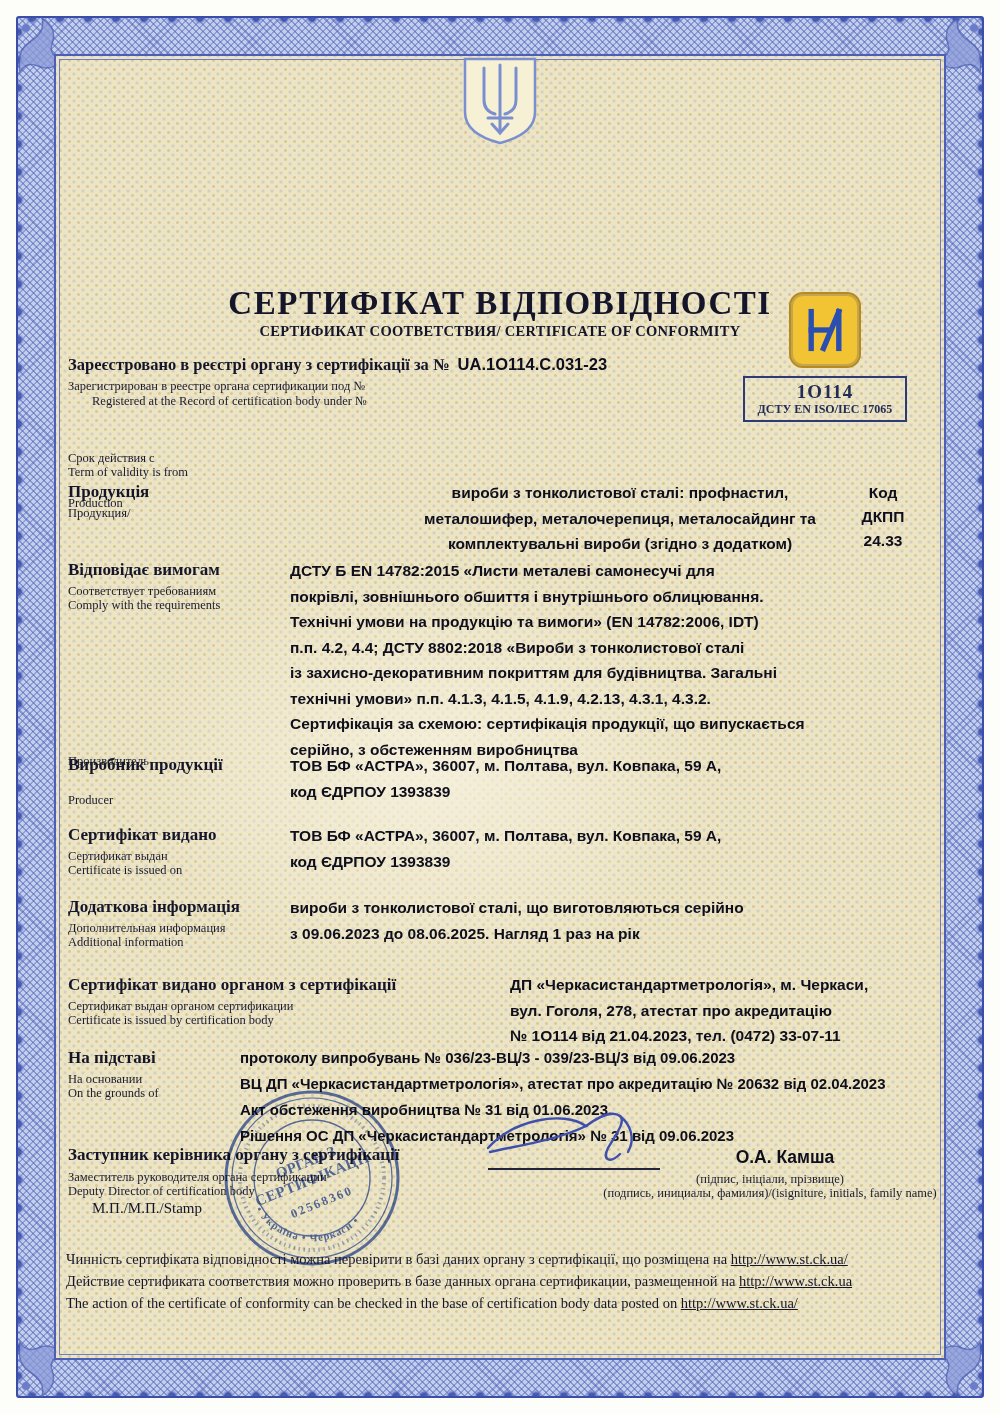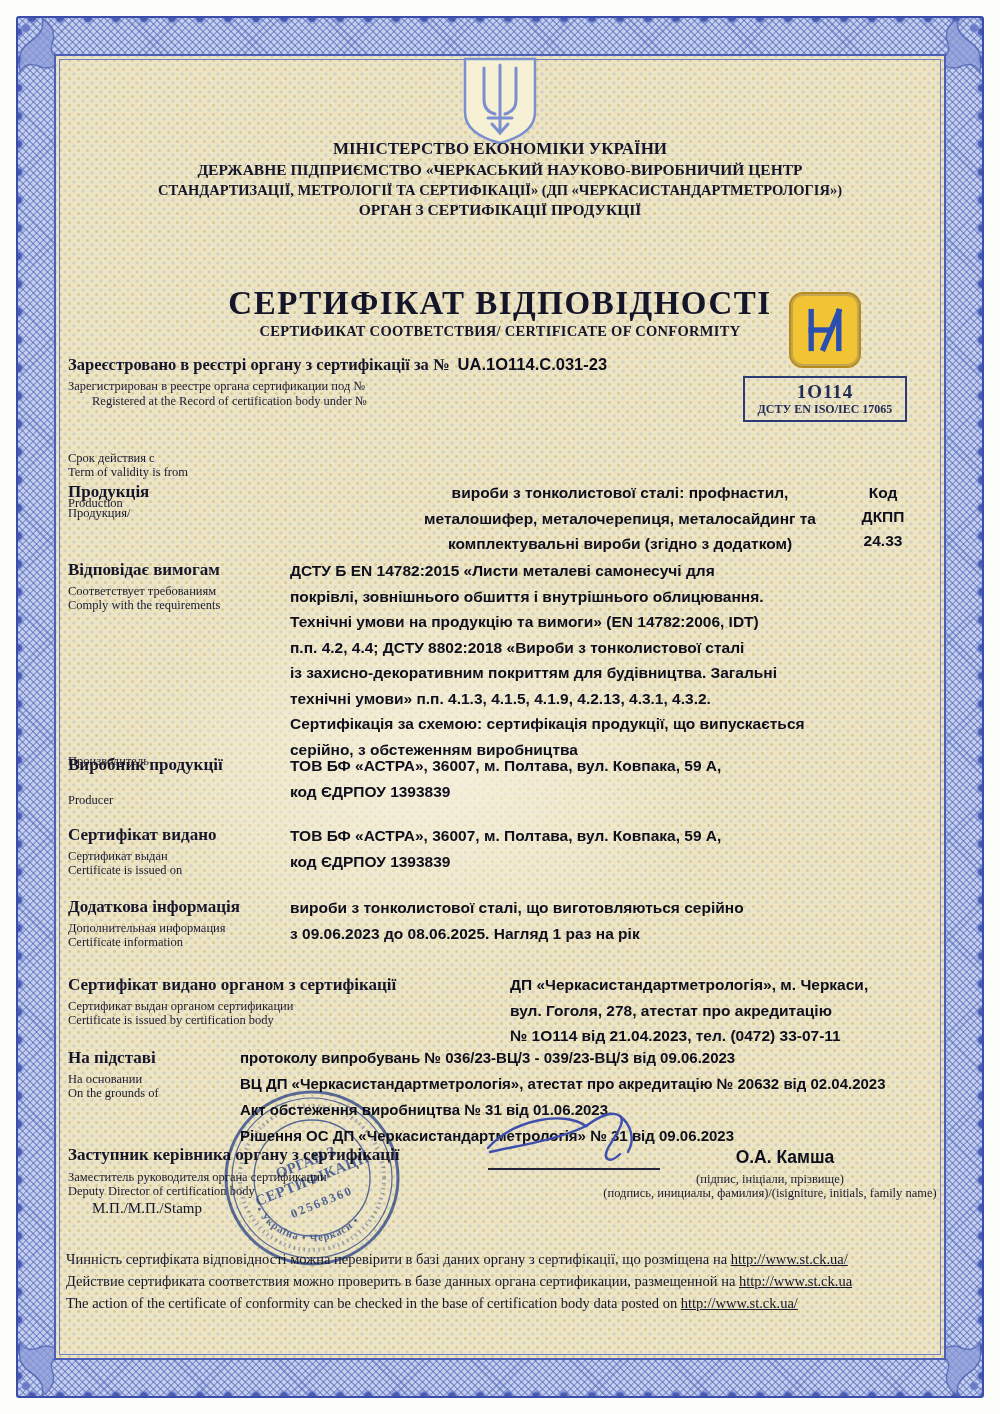--- a/index.html
+++ b/index.html
@@ -124,26 +124,20 @@
     <path d="M41 3 H6 V56 Q6 78 41 87 Q76 78 76 56 V3 Z" fill="#f6f0d4" stroke="#7b8fd0" stroke-width="2.5"></path>
     <g stroke="#7b8fd0" stroke-width="3" fill="none" stroke-linecap="round">
       <path d="M25 12 V44 Q25 55 36 58"></path>
       <path d="M57 12 V44 Q57 55 46 58"></path>
       <path d="M41 9 V62"></path>
       <path d="M29 62 H53"></path>
       <path d="M41 62 V76 M33 68 L41 77 L49 68"></path>
     </g>
   </svg>
 
-  <div class="abs header-block center serif-b">
-    <div class="h-l1">МІНІСТЕРСТВО ЕКОНОМІКИ УКРАЇНИ</div>
-    <div class="h-l2">ДЕРЖАВНЕ ПІДПРИЄМСТВО «ЧЕРКАСЬКИЙ НАУКОВО-ВИРОБНИЧИЙ ЦЕНТР</div>
-    <div class="h-l3">СТАНДАРТИЗАЦІЇ, МЕТРОЛОГІЇ ТА СЕРТИФІКАЦІЇ» (ДП «ЧЕРКАСИСТАНДАРТМЕТРОЛОГІЯ»)</div>
-    <div class="h-l4">ОРГАН З СЕРТИФІКАЦІЇ ПРОДУКЦІЇ</div>
-  </div>
 
   <div class="abs title center serif-b">СЕРТИФІКАТ ВІДПОВІДНОСТІ</div>
   <div class="abs subtitle center serif-b">СЕРТИФИКАТ СООТВЕТСТВИЯ/ CERTIFICATE OF CONFORMITY</div>
 
   <div class="abs acc-logo">
     <svg width="46" height="50" viewBox="0 0 60 60">
       <g stroke="#2b4fb0" stroke-width="7" fill="none" stroke-linecap="square">
         <path d="M12 6 V54"></path>
         <path d="M12 30 H34"></path>
         <path d="M48 6 L28 54"></path>
@@ -194,21 +188,21 @@
 код ЄДРПОУ 1393839</div>
 
   <div class="abs f-label serif-b label-main" style="top:825px;">Сертифікат видано</div>
   <div class="abs f-label small" style="top:849px;">Сертификат выдан</div>
   <div class="abs f-label small" style="top:863px;">Certificate is issued on</div>
   <div class="abs f-value sans-b value" style="top:823px;">ТОВ БФ «АСТРА», 36007, м. Полтава, вул. Ковпака, 59 А,
 код ЄДРПОУ 1393839</div>
 
   <div class="abs f-label serif-b label-main" style="top:897px;">Додаткова інформація</div>
   <div class="abs f-label small" style="top:921px;width:240px;">Дополнительная информация</div>
-  <div class="abs f-label small" style="top:935px;">Certificate information</div>
+  <div class="abs f-label small" style="top:935px;">Additional information</div>
   <div class="abs f-value sans-b value" style="top:895px;">вироби з тонколистової сталі, що виготовляються серійно
 з 09.06.2023 до 08.06.2025. Нагляд 1 раз на рік</div>
 
   <div class="abs serif-b label-main" style="left:68px;top:975px;width:430px;">Сертифікат видано органом з сертифікації</div>
   <div class="abs small" style="left:68px;top:999px;">Сертификат выдан органом сертификации</div>
   <div class="abs small" style="left:68px;top:1013px;">Certificate is issued by certification body</div>
   <div class="abs sans-b value" style="left:510px;top:972px;width:430px;">ДП «Черкасистандартметрологія», м. Черкаси,
 вул. Гоголя, 278, атестат про акредитацію
 № 1О114 від 21.04.2023, тел. (0472) 33-07-11</div>
 

